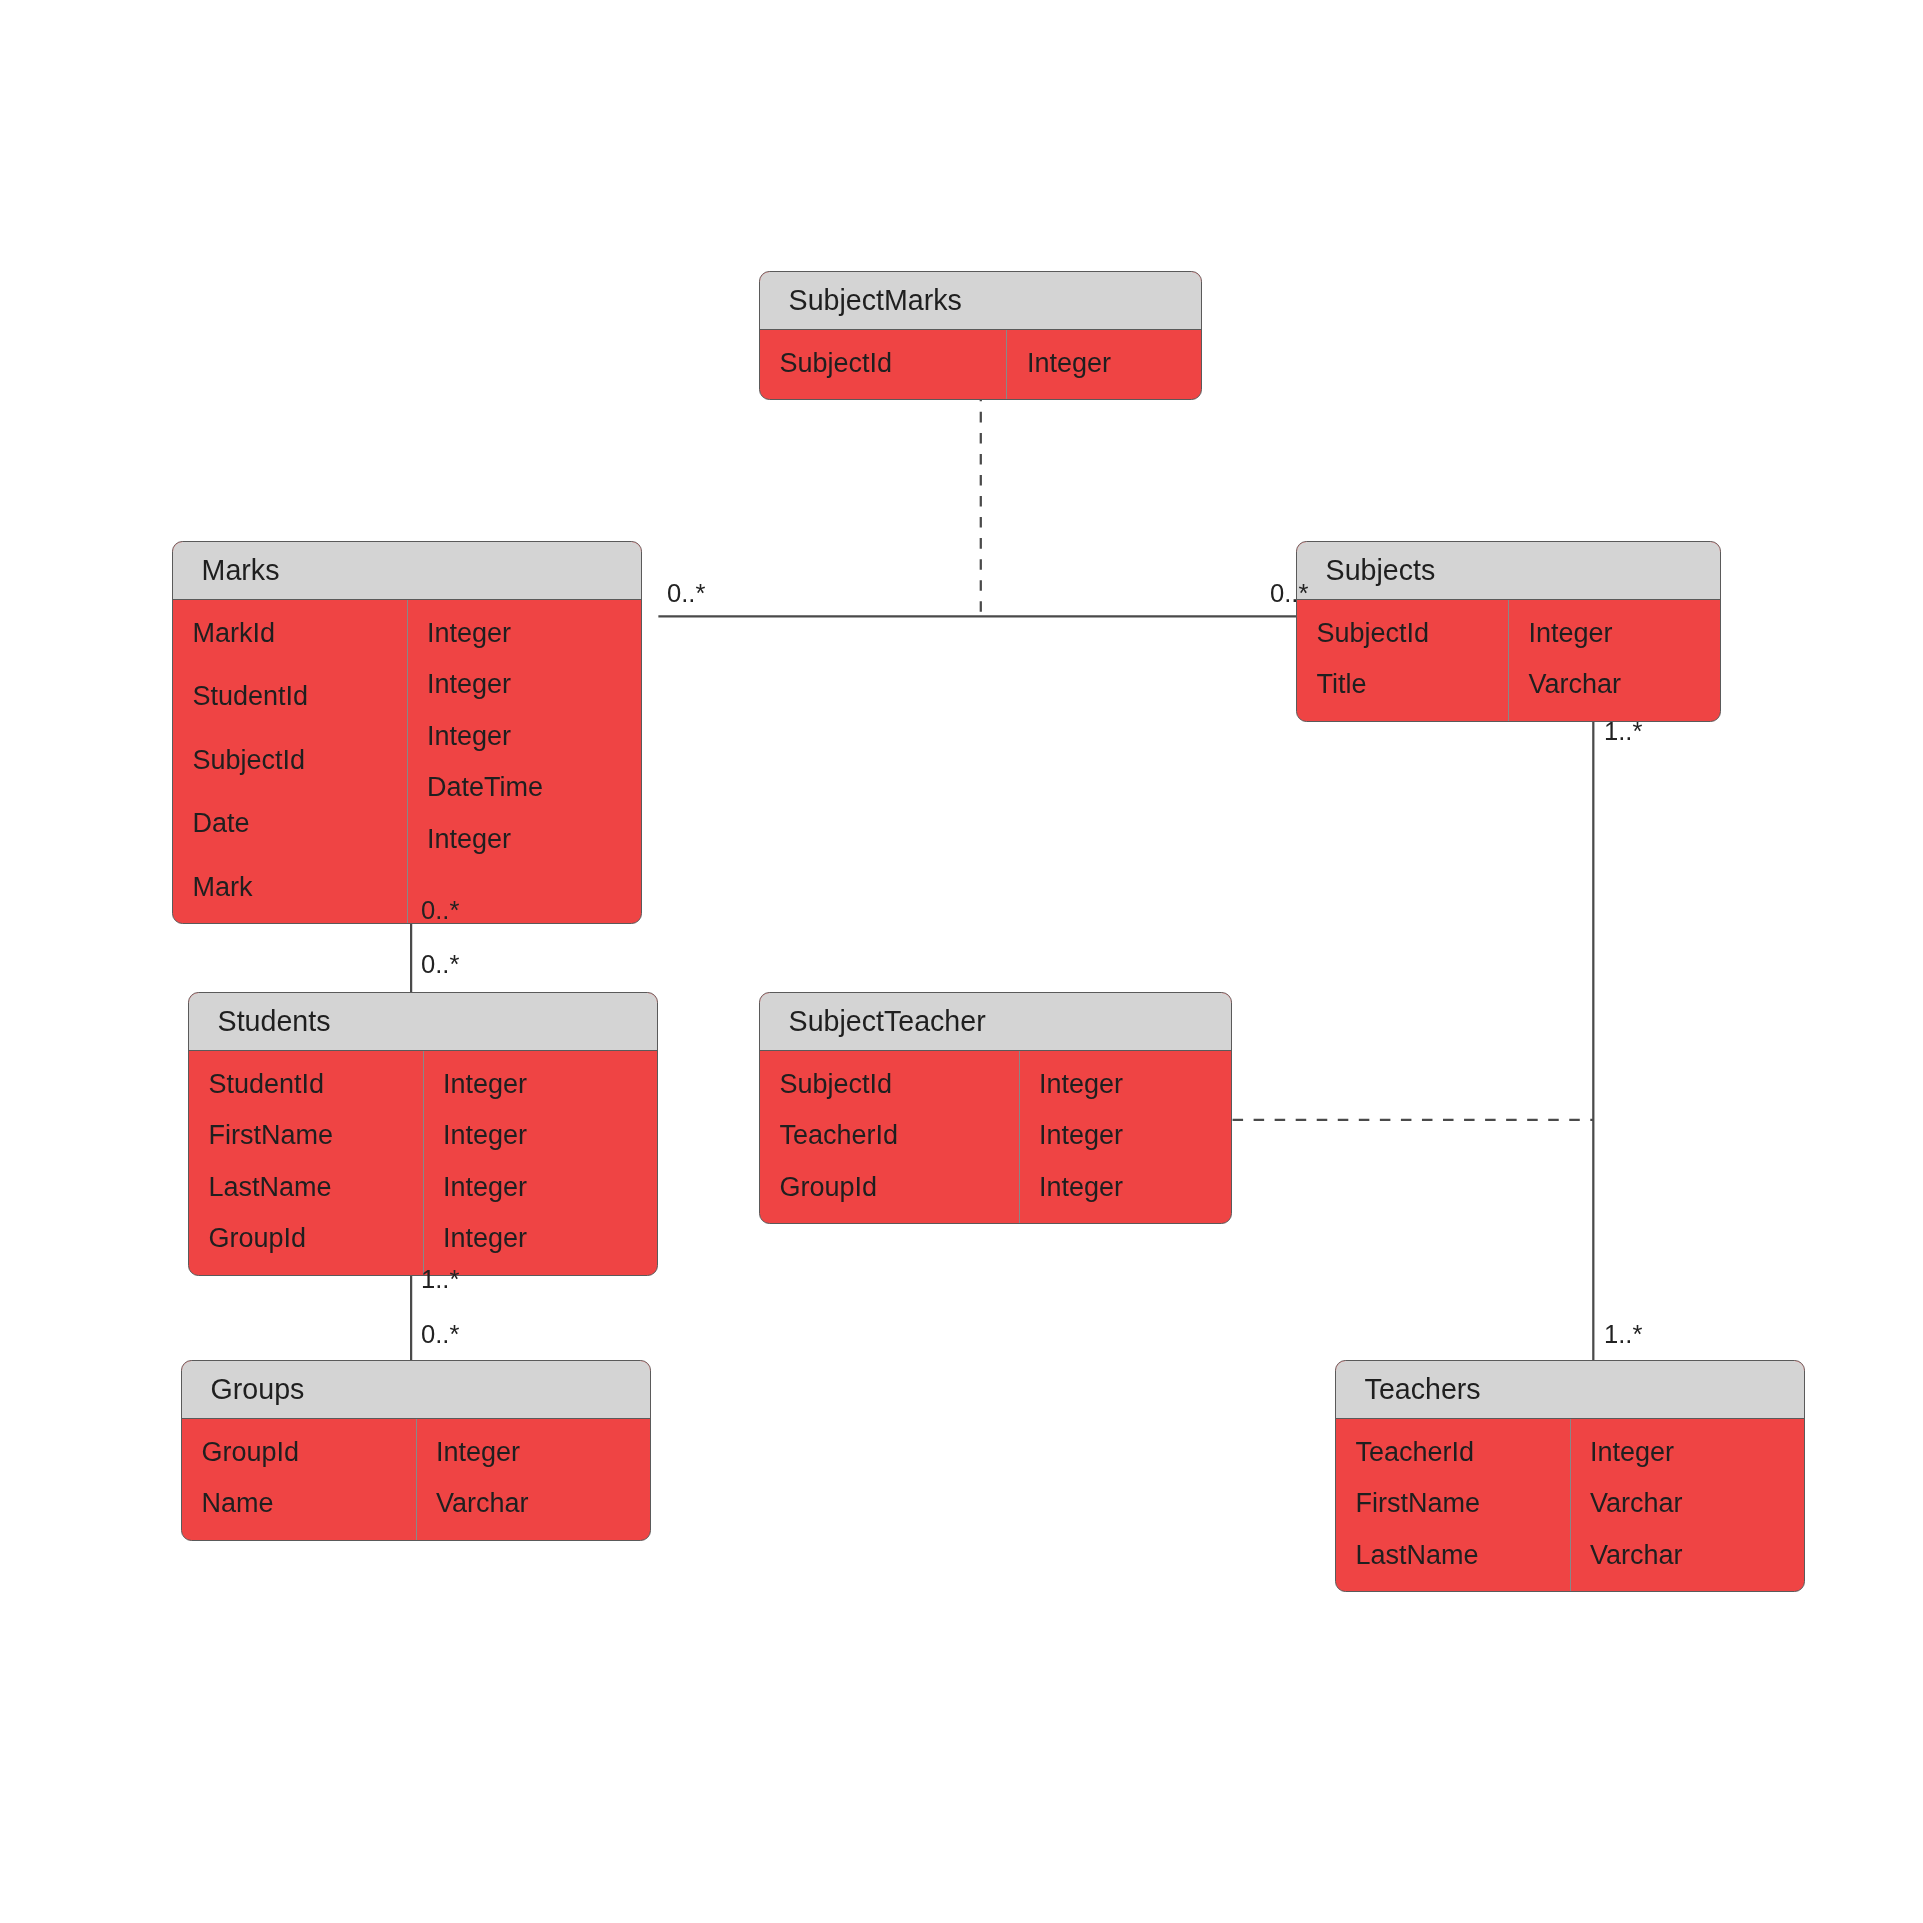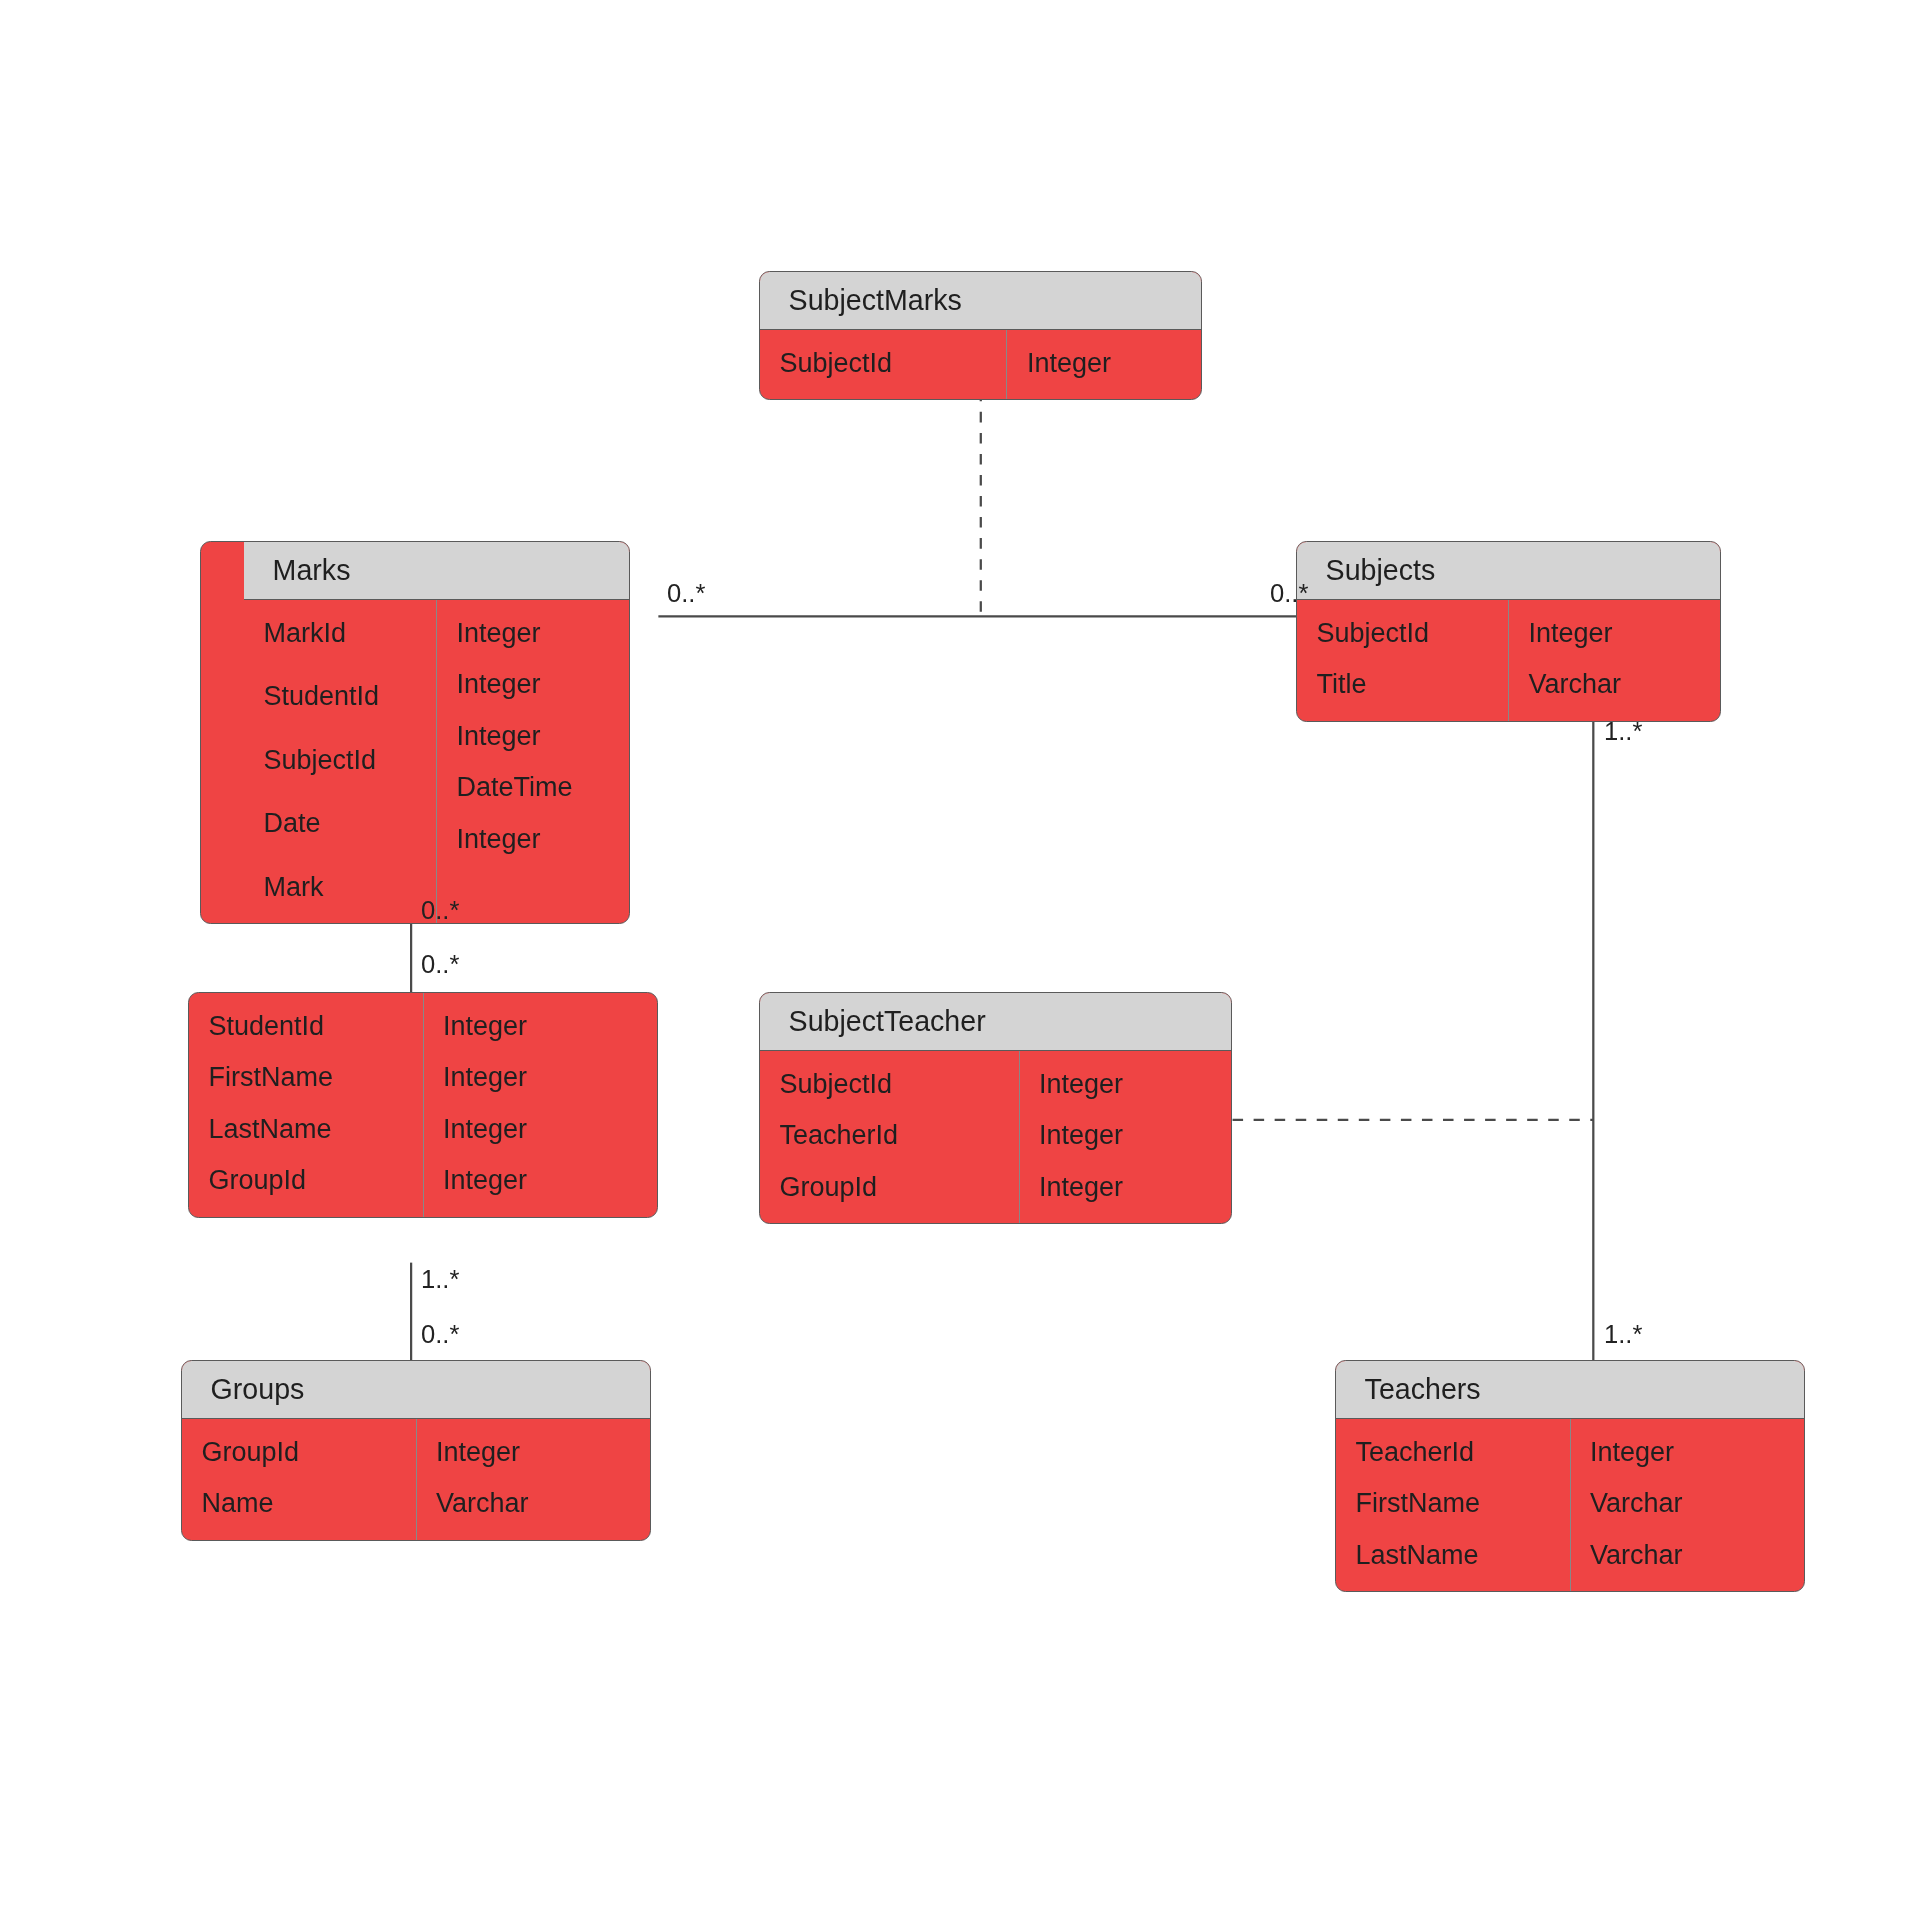--- a/index.html
+++ b/index.html
@@ -87,21 +87,21 @@
     <div class="rows">
       <div class="col left" style="width:56%;">
         <div class="cell">SubjectId</div>
       </div>
       <div class="col" style="width:44%;">
         <div class="cell">Integer</div>
       </div>
     </div>
   </div>
 
-  <div class="entity" style="left:200px; top:541px; width:430px;padding-left:43px;">
+  <div class="entity" style="left:172px; top:541px; width:470px;">
     <div class="title">Marks</div>
     <div class="rows">
       <div class="col left" style="width:50%;gap:12px;">
         <div class="cell">MarkId</div>
         <div class="cell">StudentId</div>
         <div class="cell">SubjectId</div>
         <div class="cell">Date</div>
         <div class="cell">Mark</div>
       </div>
       <div class="col" style="width:50%;">
@@ -122,20 +122,21 @@
         <div class="cell">Title</div>
       </div>
       <div class="col" style="width:50%;">
         <div class="cell">Integer</div>
         <div class="cell">Varchar</div>
       </div>
     </div>
   </div>
 
   <div class="entity" style="left:188px; top:992px; width:470px;">
+    <div class="title">Students</div>
     <div class="rows">
       <div class="col left" style="width:50%;">
         <div class="cell">StudentId</div>
         <div class="cell">FirstName</div>
         <div class="cell">LastName</div>
         <div class="cell">GroupId</div>
       </div>
       <div class="col" style="width:50%;">
         <div class="cell">Integer</div>
         <div class="cell">Integer</div>

